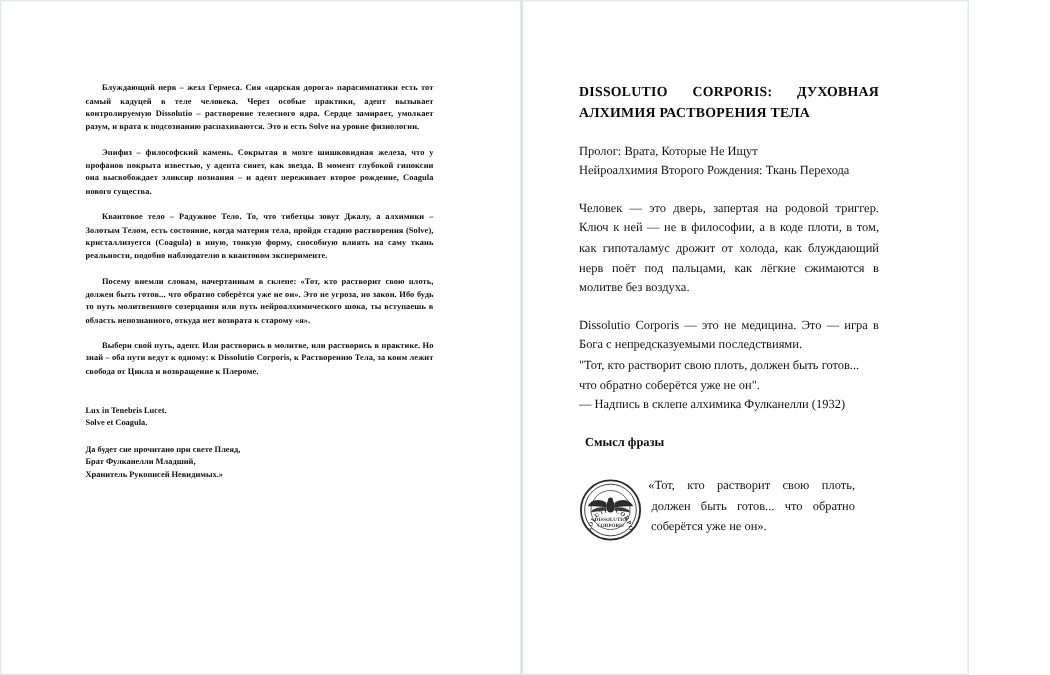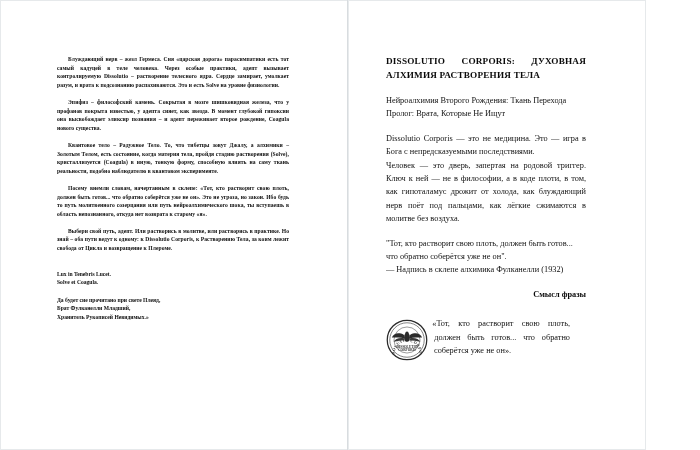--- a/index.html
+++ b/index.html
@@ -109,21 +109,20 @@
     text-align: left;
     margin: 0 0 11px 0;
     color: #111111;
   }
   .r-sub {
     font-weight: bold;
     font-size: 8.3px;
     line-height: 13.4px;
     margin: 0 0 1px 4px;
     color: #0a0a0a;
-    text-align: right;
   }
   .r-quote-wrap {
     position: relative;
   }
   .r-quote {
     font-size: 8.3px;
     line-height: 13.4px;
     text-align: justify;
     margin: 16px;
     color: #111111;
@@ -167,27 +166,27 @@
 
   <div class="page page-right">
     <div class="edge-top"></div>
     <div class="edge-bottom"></div>
     <div class="edge-right"></div>
 
     <h1 class="r-title">DISSOLUTIO CORPORIS: ДУХОВНАЯ АЛХИМИЯ РАСТВОРЕНИЯ ТЕЛА</h1>
 
 
     <div class="r-lines">
+      <div>Пролог: Врата, Которые Не Ищут</div>
       <div>Нейроалхимия Второго Рождения: Ткань Перехода</div>
-      <div>Пролог: Врата, Которые Не Ищут</div>
     </div>
 
+    <p class="r-para">Человек — это дверь, запертая на родовой триггер. Ключ к ней — не в философии, а в коде плоти, в том, как гипоталамус дрожит от холода, как блуждающий нерв поёт под пальцами, как лёгкие сжимаются в молитве без воздуха.</p>
+
     <p class="r-para tight">Dissolutio Corporis — это не медицина. Это — игра в Бога с непредсказуемыми последствиями.</p>
-
-    <p class="r-para">Человек — это дверь, запертая на родовой триггер. Ключ к ней — не в философии, а в коде плоти, в том, как гипоталамус дрожит от холода, как блуждающий нерв поёт под пальцами, как лёгкие сжимаются в молитве без воздуха.</p>
 
     <div class="r-lines">
       <div>"Тот, кто растворит свою плоть, должен быть готов... что обратно соберётся уже не он".</div>
       <div>— Надпись в склепе алхимика Фулканелли (1932)</div>
     </div>
 
     <h2 class="r-sub">Смысл фразы</h2>
 
     <div class="r-quote-wrap">
       <span class="seal-float">

